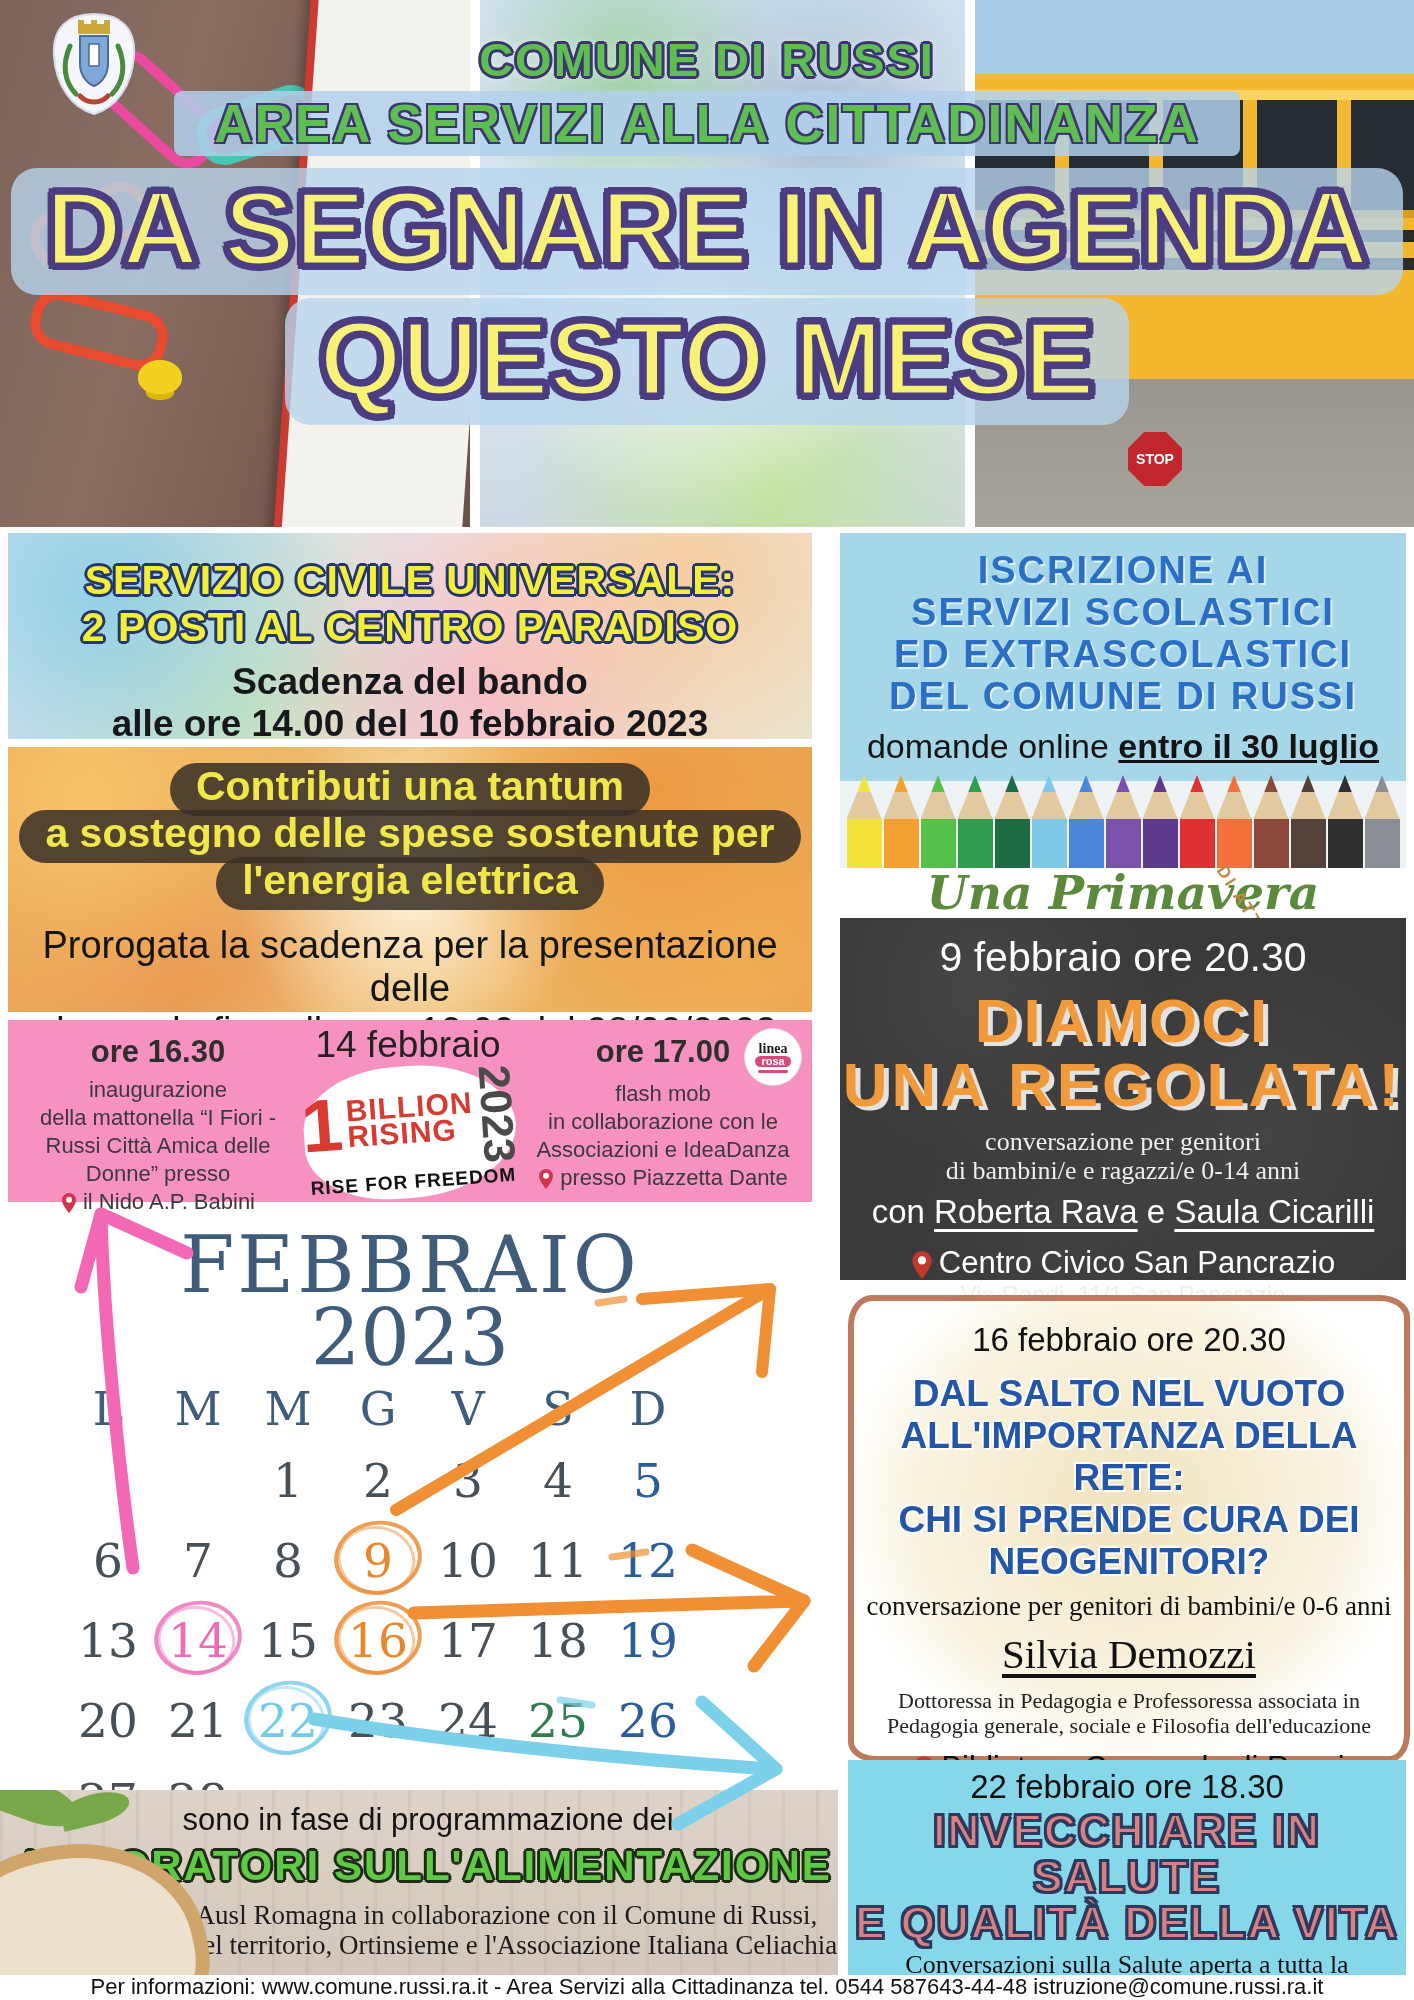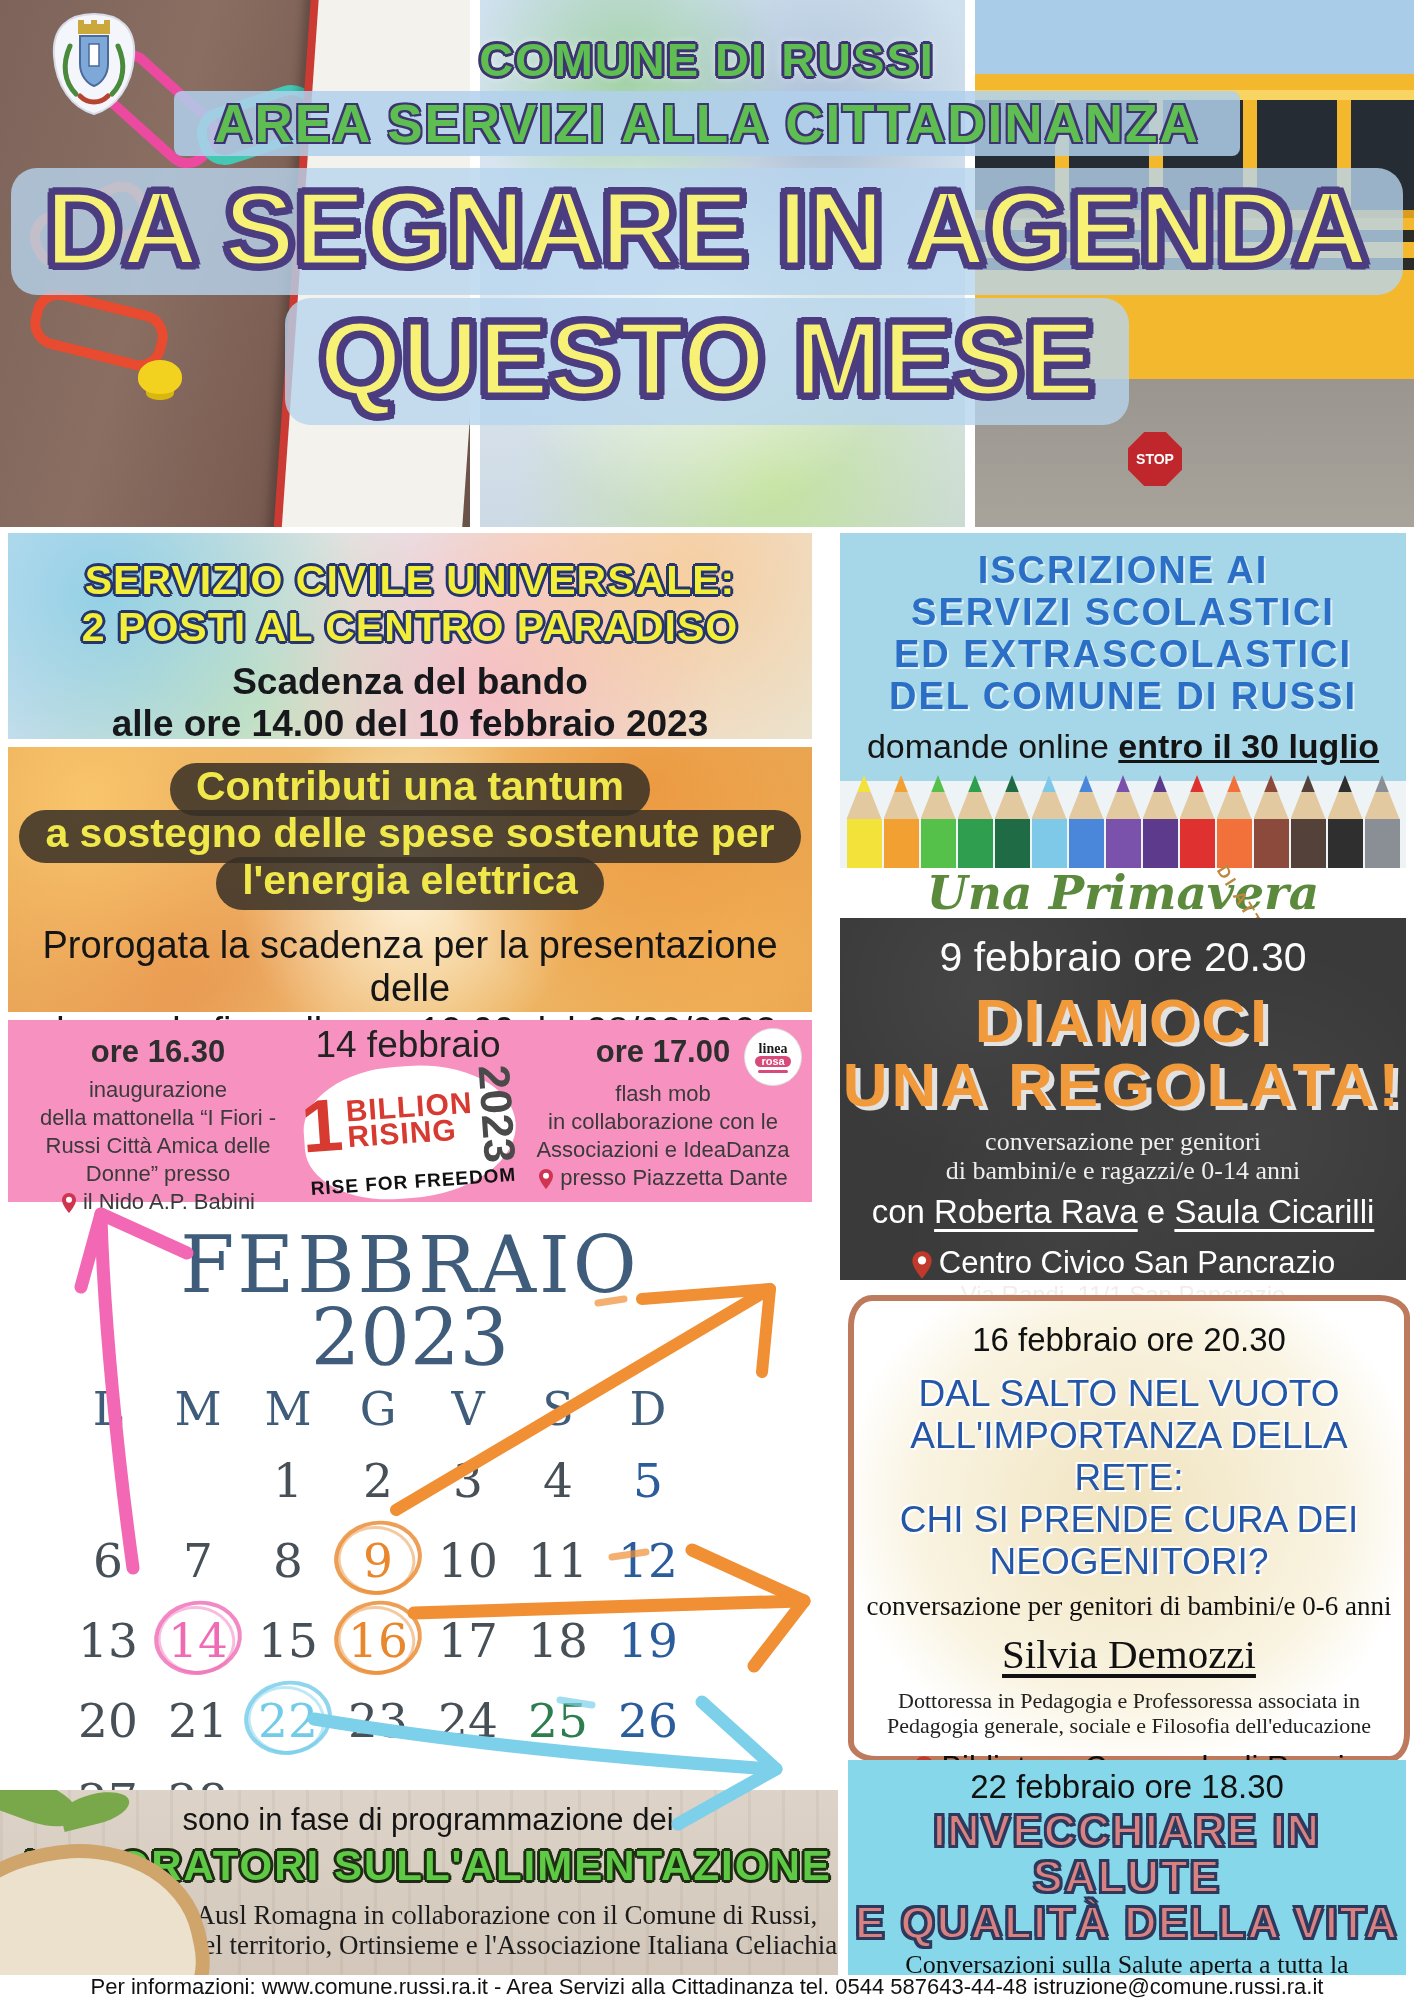--- a/index.html
+++ b/index.html
@@ -160,21 +160,21 @@
   .chalk-sub{font-family:"Liberation Serif",serif;font-size:26px;line-height:29px;color:#eee;}
   .chalk-with{font-size:33px;color:#fff;margin-top:8px;}
   .chalk-with u{text-underline-offset:6px;}
   .chalk-venue{font-size:31px;color:#fff;}
   .chalk-addr{font-size:24px;color:#eee;}
 
   #salto{left:848px;top:1295px;width:550px;height:455px;background:
       radial-gradient(ellipse at 50% 45%,rgba(228,204,138,.55),rgba(238,222,170,.35) 55%,transparent 75%),#fff;
     border:6px solid #bd7a5c;border-radius:24px 30px 20px 28px/30px 22px 28px 20px;color:#141414;}
   .salto-date{font-size:33px;color:#111;}
-  .salto-title{font-size:37px;font-weight:normal;color:#2456a8;line-height:42px;
+  .salto-title{font-size:37px;font-weight:bold;color:#2456a8;line-height:42px;
     text-shadow:2px 2px 0 rgba(255,255,255,.9),-2px -2px 0 rgba(255,255,255,.9);}
   .salto-sub{font-family:"Liberation Serif",serif;font-size:27px;color:#111;}
   .salto-speaker{font-family:"Liberation Serif",serif;font-size:41px;color:#111;
     text-decoration:underline;text-underline-offset:6px;}
   .salto-bio{font-family:"Liberation Serif",serif;font-size:22px;line-height:25px;color:#222;}
   .salto-venue{font-size:31px;color:#0e0e0e;}
 
   #invecchiare{left:848px;top:1760px;width:558px;height:215px;background:#86d7ea;color:#111;}
   .inv-date{font-size:33px;color:#111;}
   .inv-title{font-size:44px;font-weight:bold;letter-spacing:2px;color:#d98080;line-height:46px;

